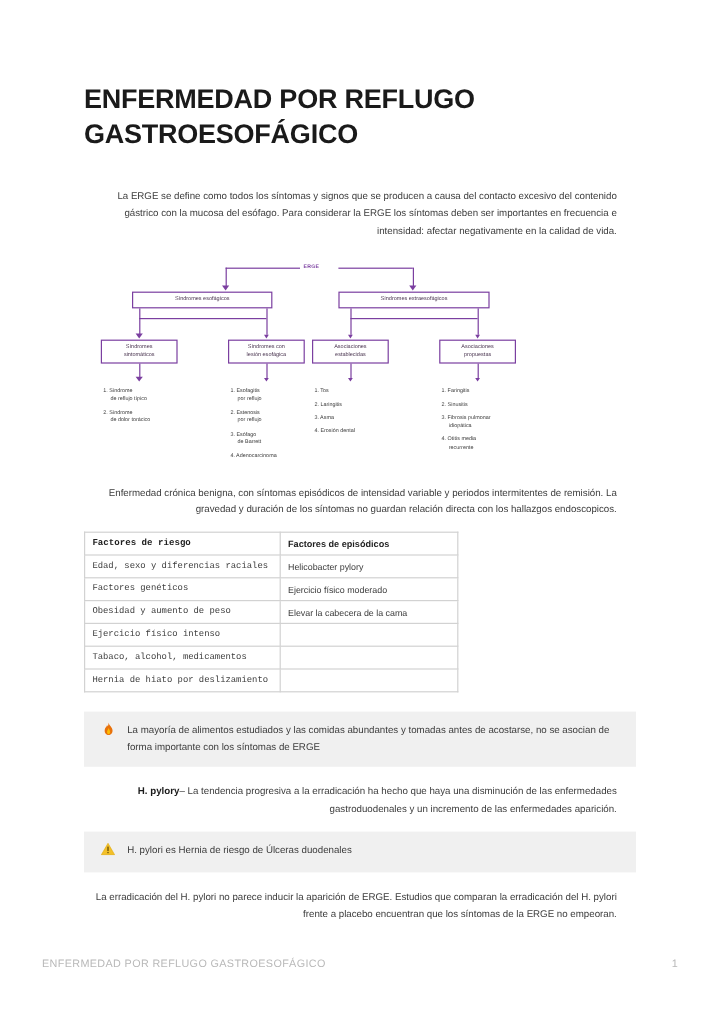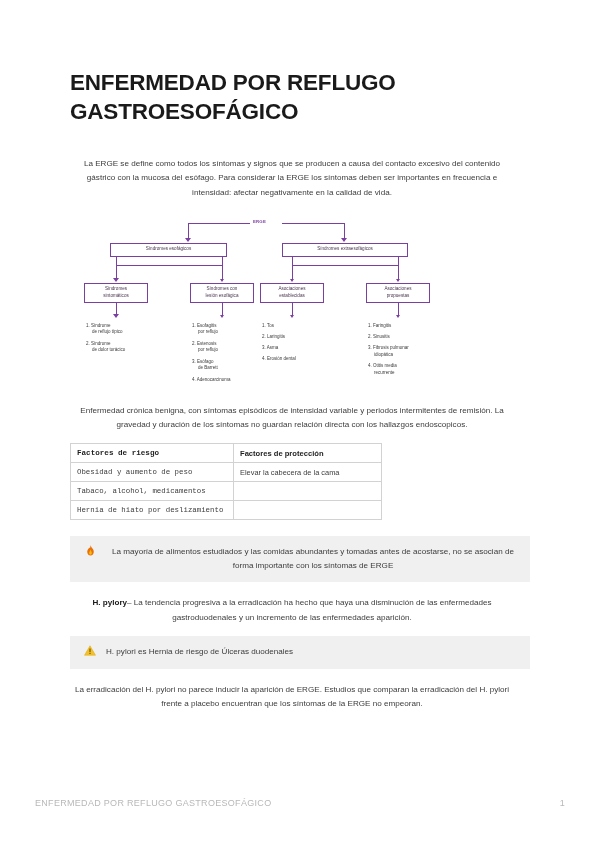--- a/index.html
+++ b/index.html
@@ -41,21 +41,21 @@
     margin: 0 0 30px 0;
     width: 430px;
   }
 
   
   .para {
     font-size: 8.1px;
     line-height: 1.82;
     color: #3c3c3c;
     margin: 0 16px 10px 0;
-    text-align: center;
+    text-align: right;
   }
   .para b { color: #1a1a1a; }
 
   
   .diagram {
     position: relative;
     width: 460px;
     height: 185px;
     margin: 12px 0 6px 0;
     font-size: 4.6px;
@@ -152,21 +152,20 @@
     width: 16px;
     margin-right: 8px;
     text-align: center;
     font-size: 11px;
     line-height: 1.25;
   }
   .callout .ctext {
     font-size: 8.1px;
     line-height: 1.75;
     color: #3c3c3c;
-    text-align: center;
   }
 
   
   .footer {
     position: absolute;
     left: 35px;
     top: 798px;
     width: 530px;
     display: flex;
     justify-content: space-between;
@@ -277,27 +276,39 @@
     recurrente</div>
       </div>
     </div>
 
     <p class="para">Enfermedad crónica benigna, con síntomas episódicos de intensidad variable y periodos intermitentes de remisión. La gravedad y duración de los síntomas no guardan relación directa con los hallazgos endoscopicos.</p>
 
     <table class="facts">
       <thead>
         <tr>
           <th>Factores de riesgo</th>
-          <th>Factores de protección</th>
+          <th>Factores de episódicos</th>
         </tr>
       </thead>
       <tbody>
         <tr>
+          <td>Edad, sexo y diferencias raciales</td>
+          <td>Helicobacter pylory</td>
+        </tr>
+        <tr>
+          <td>Factores genéticos</td>
+          <td>Ejercicio físico moderado</td>
+        </tr>
+        <tr>
           <td>Obesidad y aumento de peso</td>
           <td>Elevar la cabecera de la cama</td>
+        </tr>
+        <tr>
+          <td>Ejercicio físico intenso</td>
+          <td></td>
         </tr>
         <tr>
           <td>Tabaco, alcohol, medicamentos</td>
           <td></td>
         </tr>
         <tr>
           <td>Hernia de hiato por deslizamiento</td>
           <td></td>
         </tr>
       </tbody>

